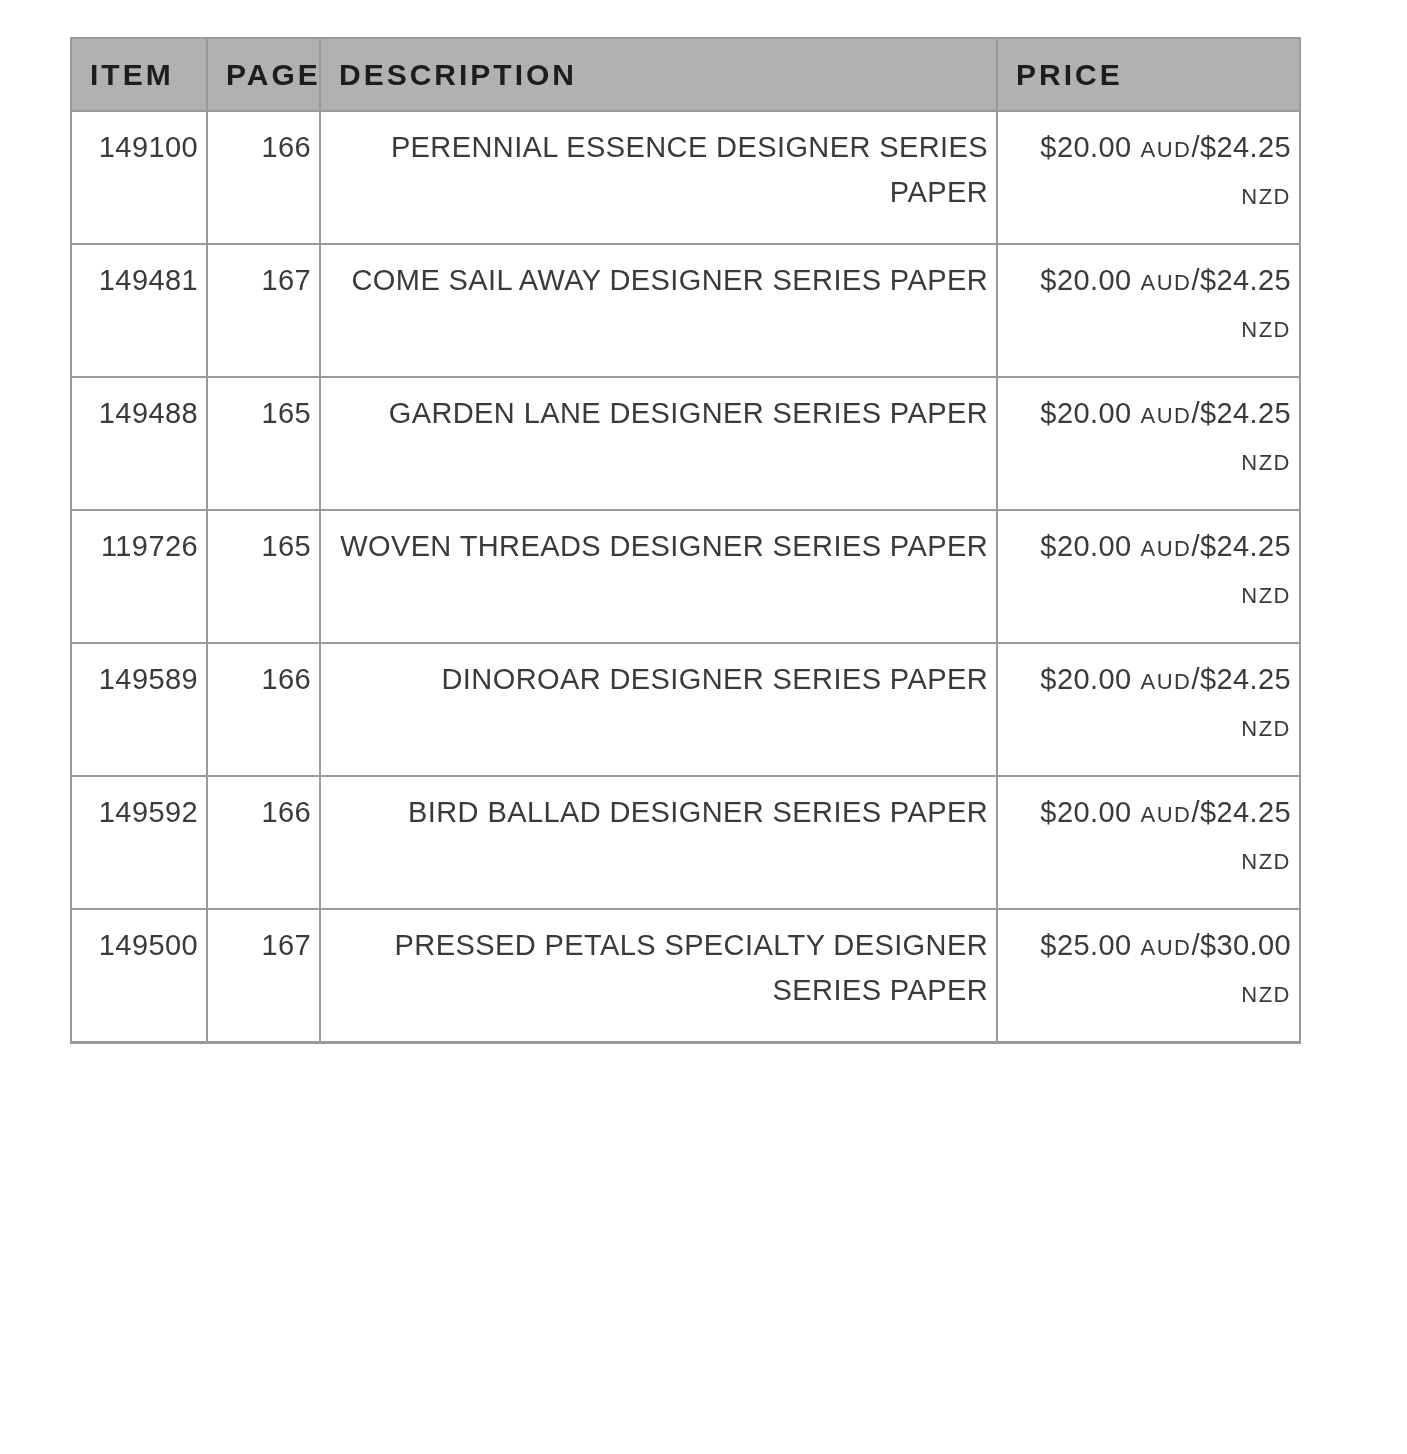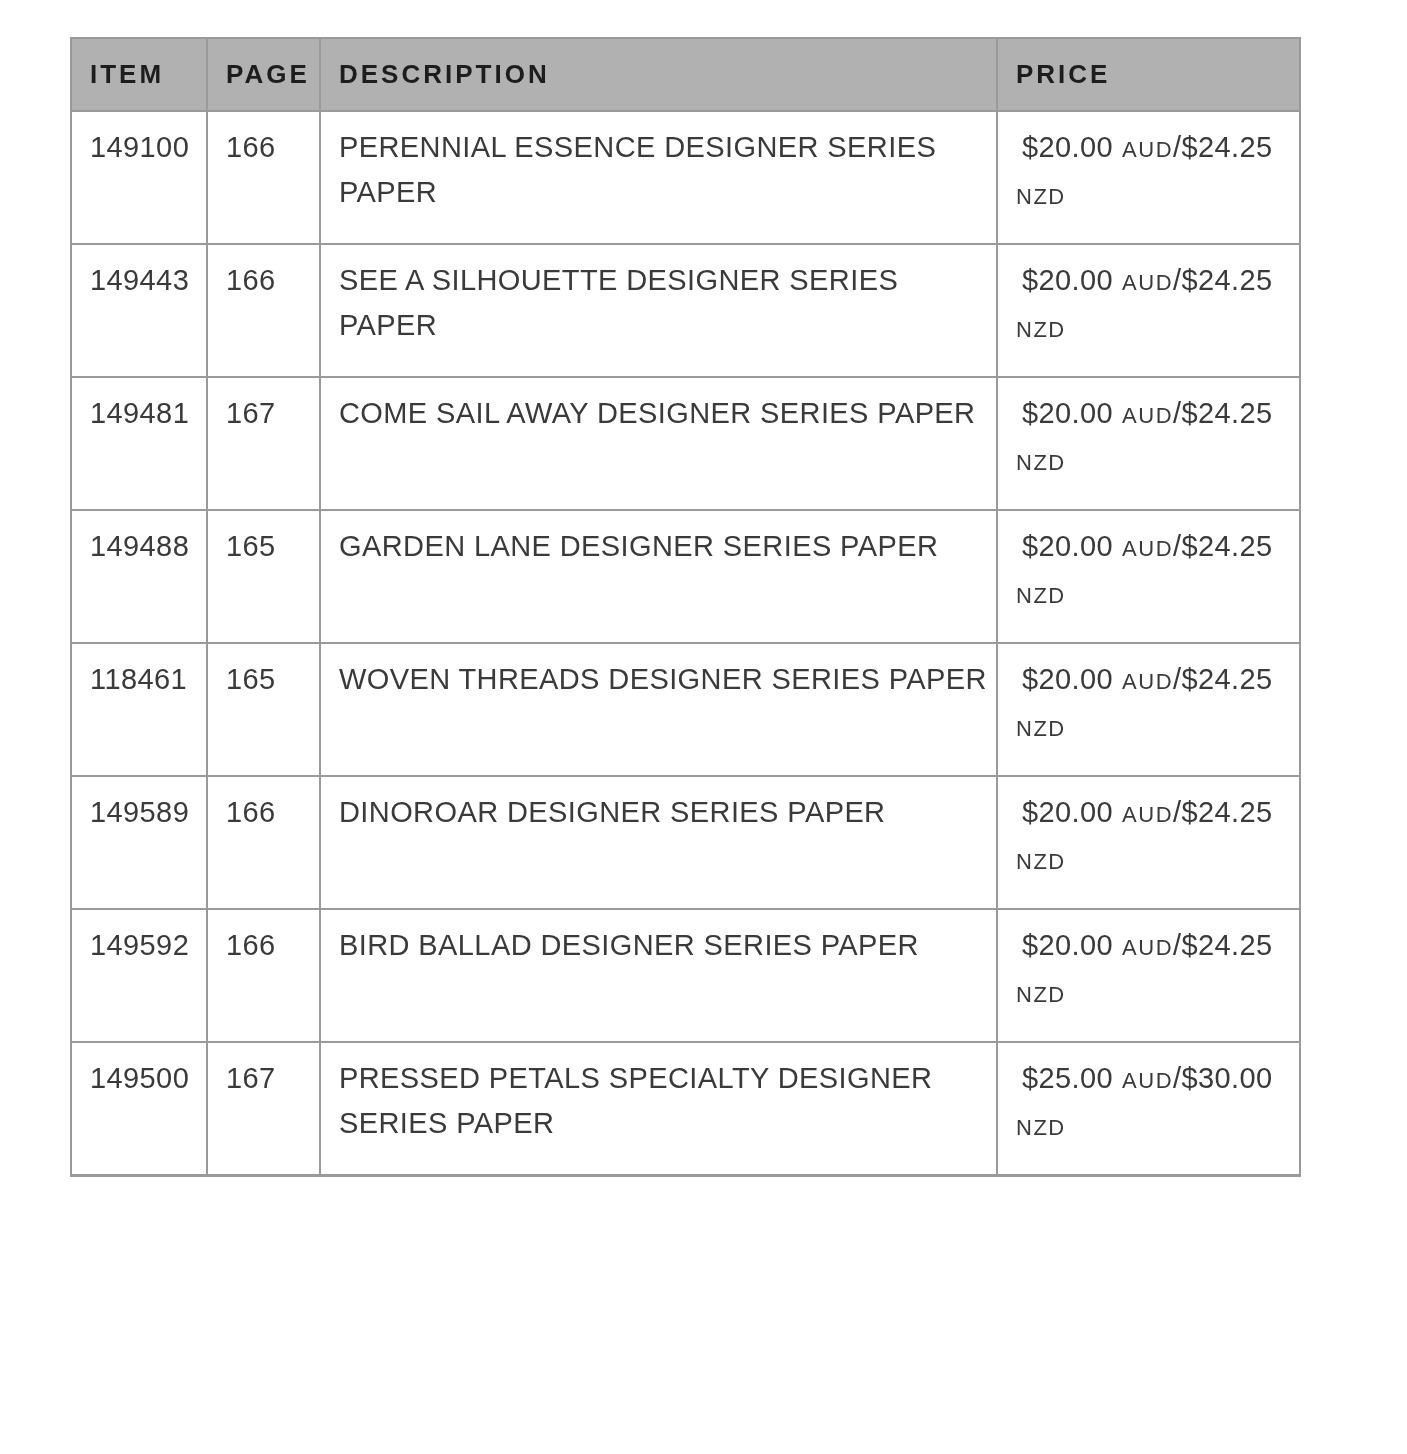--- a/index.html
+++ b/index.html
@@ -33,37 +33,38 @@
     border: 2px solid var(--border);
     text-align: left;
     vertical-align: top;
     overflow: hidden;
   }
   
   table.price-table thead tr { height: 73px; }
   table.price-table th {
     background: var(--header_bg);
     color: var(--header_text);
-    font-size: 26px;
+    font-size: 30px;
     font-weight: 700;
     letter-spacing: 3px;
     vertical-align: middle;
     padding: 0 8px 0 18px;
   }
   table.price-table th + th { border-left-color: var(--header_divider); }
   
   table.price-table tbody tr { height: 133px; }
   table.price-table td {
     background: #ffffff;
     color: var(--body_text);
     font-size: 29px;
     font-weight: 400;
     letter-spacing: 0.4px;
     line-height: 45px;
     padding: 13px 8px 0 18px;
+    text-align: right;
   }
   table.price-table tbody tr:last-child td { border-bottom-width: 3px; }
   .nowrap-run { white-space: nowrap; margin-left: 6px; }
   .currency-code {
     font-size: 22px;
     letter-spacing: 1.5px;
   }
   .currency-code.lead-gap { margin-left: 9px; }
 </style>
 </head>
@@ -86,39 +87,33 @@
       </tr>
     </thead>
     <tbody>
       <tr>
         <td>149100</td>
         <td>166</td>
         <td>PERENNIAL ESSENCE DESIGNER SERIES PAPER</td>
         <td><span class="nowrap-run"><span>$20.00</span><span class="currency-code lead-gap">AUD</span><span>/</span><span>$24.25</span></span> <span class="currency-code">NZD</span></td>
       </tr>
       <tr>
-        <td>149443</td>
-        <td>166</td>
-        <td>SEE A SILHOUETTE DESIGNER SERIES PAPER</td>
-        <td><span class="nowrap-run"><span>$20.00</span><span class="currency-code lead-gap">AUD</span><span>/</span><span>$24.25</span></span> <span class="currency-code">NZD</span></td>
-      </tr>
-      <tr>
         <td>149481</td>
         <td>167</td>
         <td>COME SAIL AWAY DESIGNER SERIES PAPER</td>
         <td><span class="nowrap-run"><span>$20.00</span><span class="currency-code lead-gap">AUD</span><span>/</span><span>$24.25</span></span> <span class="currency-code">NZD</span></td>
       </tr>
       <tr>
         <td>149488</td>
         <td>165</td>
         <td>GARDEN LANE DESIGNER SERIES PAPER</td>
         <td><span class="nowrap-run"><span>$20.00</span><span class="currency-code lead-gap">AUD</span><span>/</span><span>$24.25</span></span> <span class="currency-code">NZD</span></td>
       </tr>
       <tr>
-        <td>118461</td>
+        <td>119726</td>
         <td>165</td>
         <td>WOVEN THREADS DESIGNER SERIES PAPER</td>
         <td><span class="nowrap-run"><span>$20.00</span><span class="currency-code lead-gap">AUD</span><span>/</span><span>$24.25</span></span> <span class="currency-code">NZD</span></td>
       </tr>
       <tr>
         <td>149589</td>
         <td>166</td>
         <td>DINOROAR DESIGNER SERIES PAPER</td>
         <td><span class="nowrap-run"><span>$20.00</span><span class="currency-code lead-gap">AUD</span><span>/</span><span>$24.25</span></span> <span class="currency-code">NZD</span></td>
       </tr>

